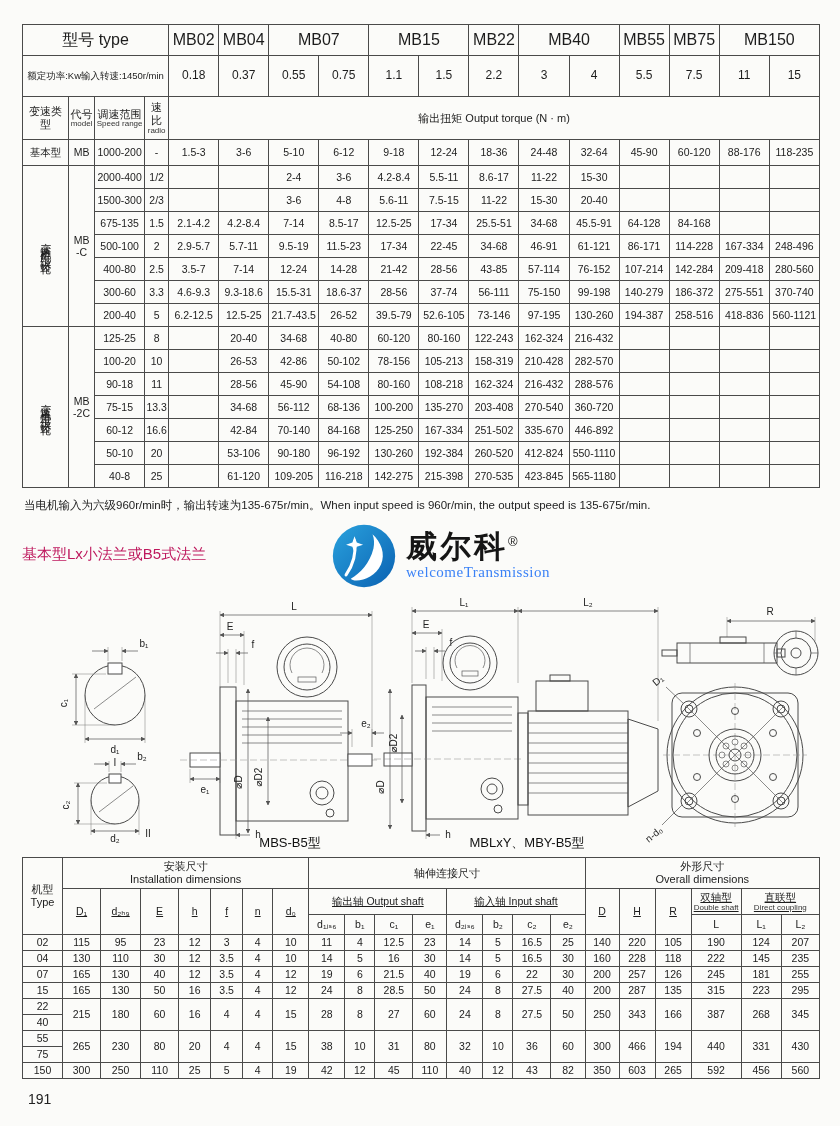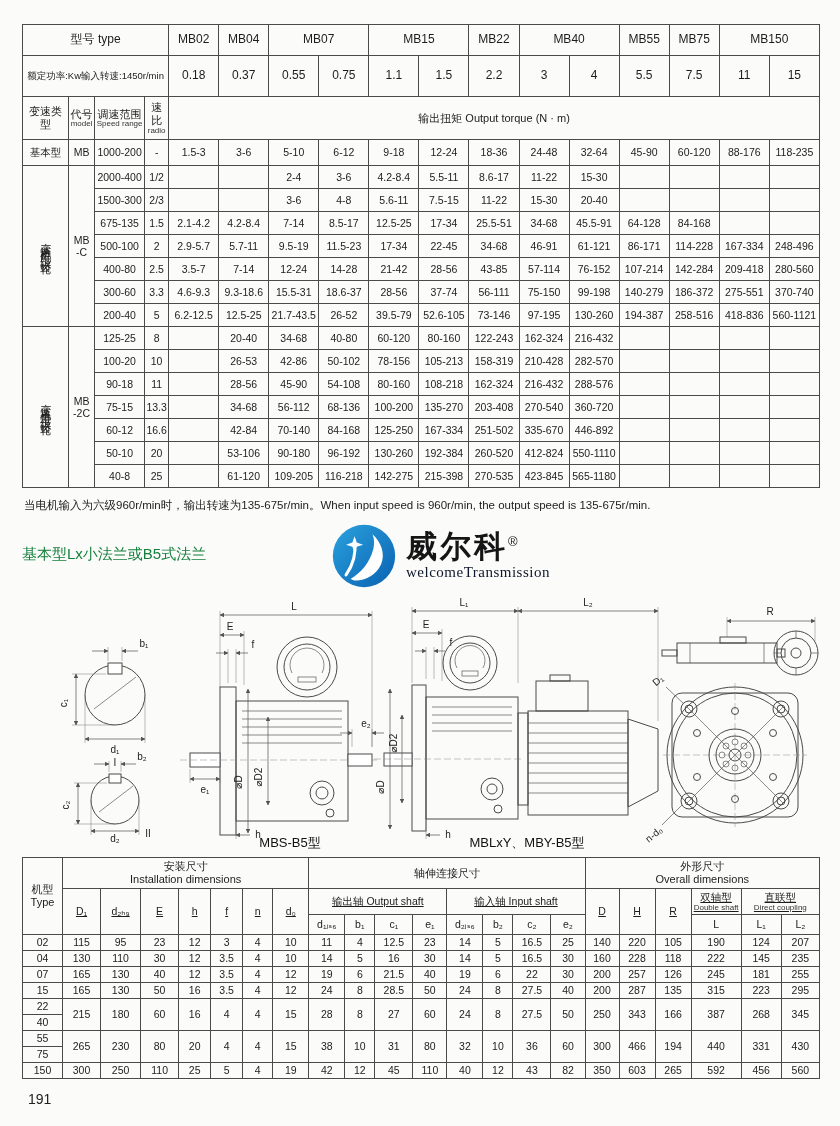--- a/index.html
+++ b/index.html
@@ -3,44 +3,44 @@
 <meta charset="utf-8">
 <style>
   html,body{margin:0;padding:0;}
   body{width:840px;height:1126px;background:#fbfbf9;font-family:"Liberation Sans","DejaVu Sans",sans-serif;color:#1c1c1c;}
   .page{position:relative;width:840px;height:1126px;overflow:hidden;}
   .content{padding:24px 20px 0 22px;}
   table{border-collapse:collapse;table-layout:fixed;width:798px;}
   td,th{border:1px solid #4a4a4a;text-align:center;vertical-align:middle;padding:0 1px;font-weight:normal;line-height:1.15;overflow:hidden;}
   
   .t1 td,.t1 th{font-size:10.5px;height:22px;}
-  .t1 tr.r0 th{height:30px;font-size:12px;}
+  .t1 tr.r0 th{height:30px;font-size:16px;}
   .t1 tr.r1 td{height:40px;font-size:12px;}
   .t1 tr.r1 th.pw{font-size:9.5px;}
   .t1 tr.r2 th{height:42px;font-size:11px;}
   .t1 tr.r3 td,.t1 tr.r3 th{height:25px;margin-left:8px;}
   .t1 .tq{font-size:12px;}
   .t1 .vt{writing-mode:vertical-rl;text-orientation:upright;letter-spacing:3px;font-size:11px;padding:4px 0;}
   .sml{font-size:8px;color:#333;line-height:1;}
   
   .t2{margin-top:4px;}
   .t2 td,.t2 th{font-size:10.5px;height:15px;}
   .t2 tr.hh1 th{height:30px;font-size:11px;}
   .t2 tr.hh2 th{height:25px;font-size:10.5px;text-decoration:underline;}
   .t2 tr.hh3 th{height:19px;}
   .note{font-size:11.5px;color:#222;margin:10px 0 4px 2px;}
   .hdr{display:flex;align-items:center;height:78px;margin-top:2px;}
   .ttl{width:308px;}
-  .ttl .zh{font-size:15px;color:#15803d;margin-bottom:4px;}
+  .ttl .zh{font-size:15px;color:#be185d;margin-bottom:4px;}
   .ttl .en{font-size:17px;font-weight:bold;color:#111;}
   .logo{display:flex;align-items:center;}
   .ltx{margin-left:8px;}
   .lzh{font-size:31px;font-weight:bold;letter-spacing:3px;color:#151515;line-height:1;}
   .lzh sup{font-size:13px;font-weight:normal;}
-  .len{font-family:"Liberation Serif","DejaVu Serif",serif;font-size:15px;color:#0f172a;margin-top:2px;letter-spacing:0.5px;}
+  .len{font-family:"Liberation Serif","DejaVu Serif",serif;font-size:15px;color:#3b82f6;margin-top:2px;letter-spacing:0.5px;}
   .drawwrap{margin-top:2px;}
   .dr{stroke:#4a4a4a;fill:none;stroke-width:1;}
   .drf{stroke:#4a4a4a;fill:#fff;stroke-width:1;}
   .fin{stroke:#5a5a5a;stroke-width:0.7;fill:none;}
   .dim{stroke:#555;stroke-width:0.7;fill:none;}
   .ext{stroke:#777;stroke-width:0.5;fill:none;}
   .cl{stroke:#888;stroke-width:0.5;stroke-dasharray:7 3;fill:none;}
   .dtx{font-size:10px;fill:#222;font-family:"Liberation Sans","DejaVu Sans",sans-serif;}
   .cap{font-size:13px;fill:#111;font-family:"Liberation Sans","DejaVu Sans",sans-serif;}
   .pageno{font-size:14px;color:#222;margin:12px 0 0 6px;}

